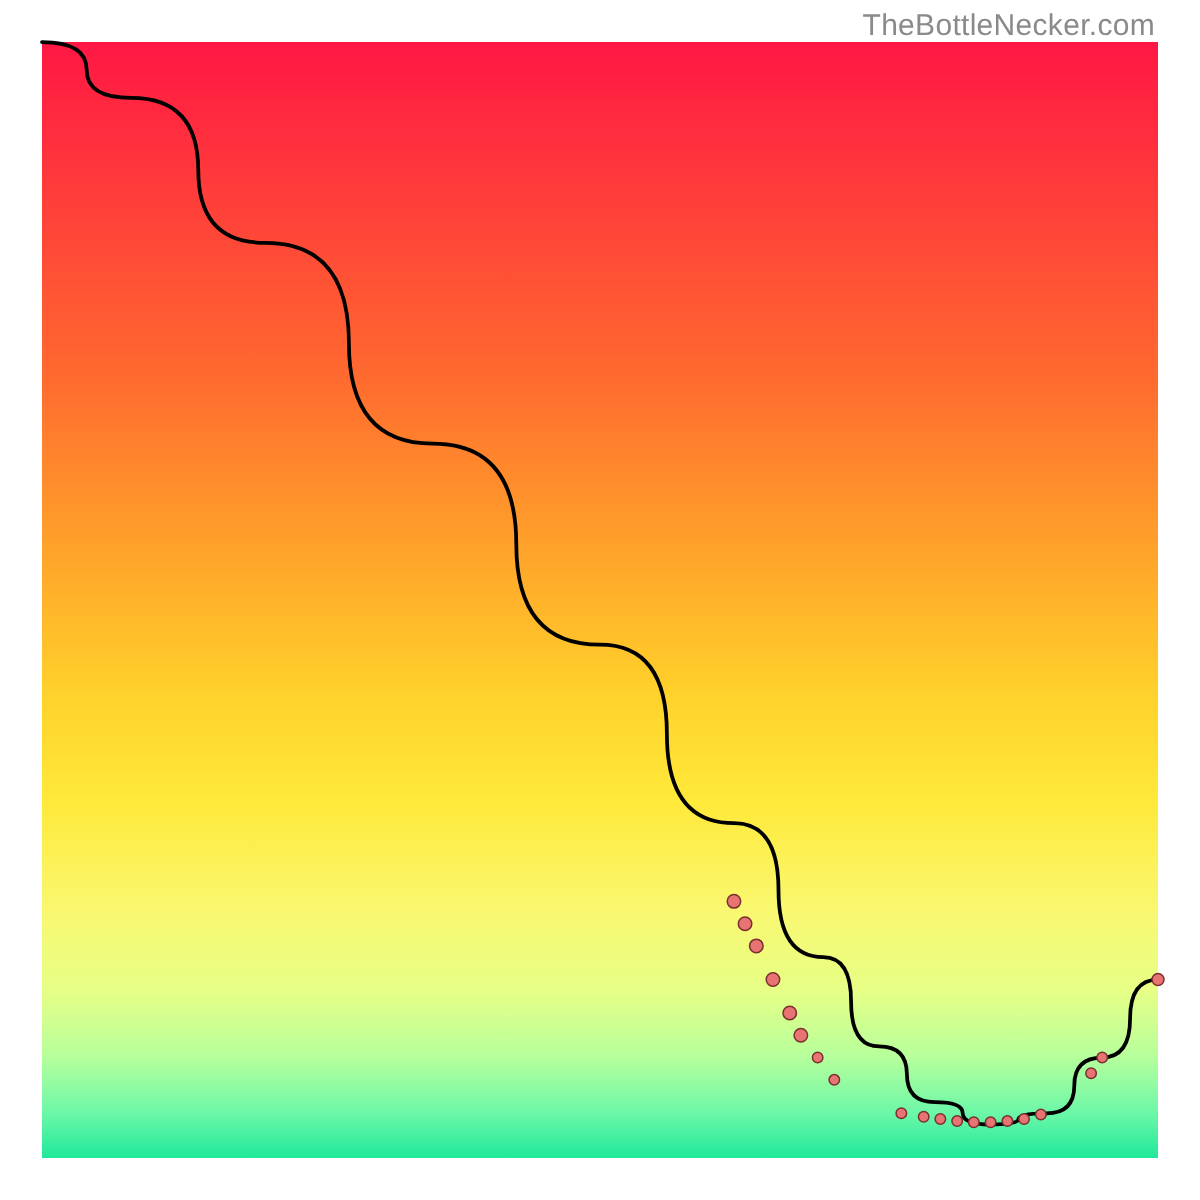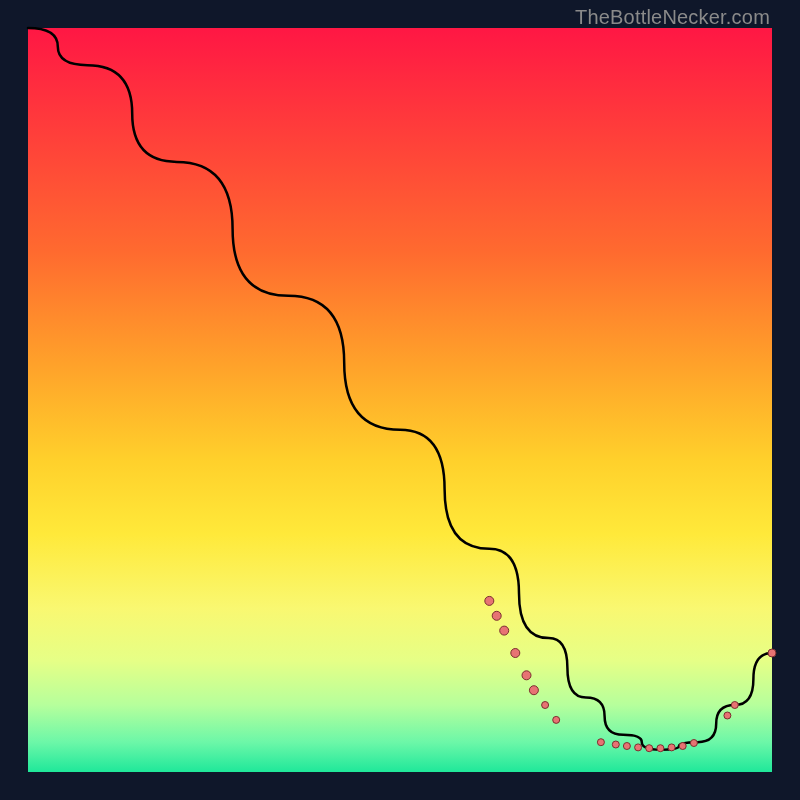--- a/index.html
+++ b/index.html
@@ -8,21 +8,21 @@
     width: 800px;
     height: 800px;
     background: #000;
     overflow: hidden;
     font-family: Arial, Helvetica, sans-serif;
   }
   .frame {
     position: relative;
     width: 800px;
     height: 800px;
-    background: #0f172a;
+    background: #ffffff;
   }
   .plot {
     position: absolute;
     left: 28px;
     top: 28px;
     width: 744px;
     height: 744px;
     background: linear-gradient(
       to bottom,
       #ff1744 0%,

